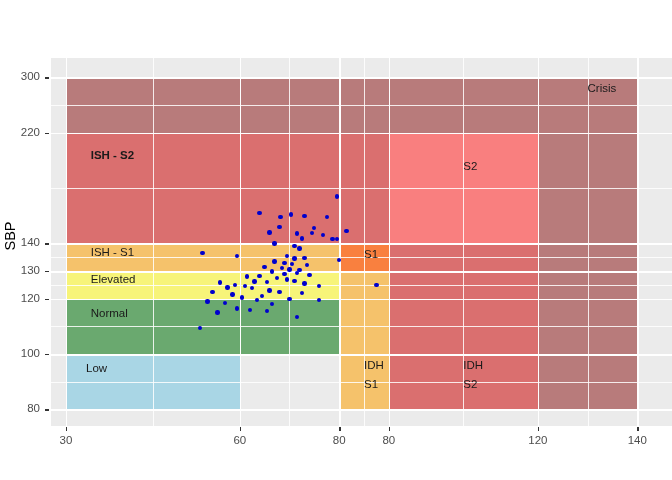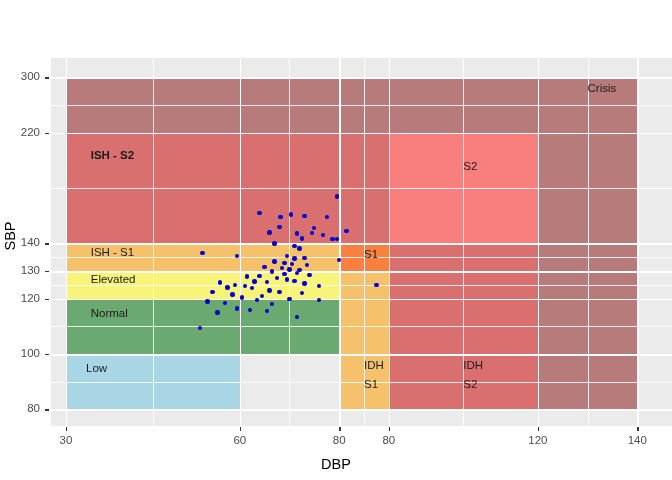--- a/index.html
+++ b/index.html
@@ -272,16 +272,15 @@
       <div class="xtick-label" style="left: 319.144px; width: 40px; top: 434px;">80</div>
       <div class="xtick-mark" style="left: 339.144px; top: 427px;"></div>
       <div class="xtick-label" style="left: 368.824px; width: 40px; top: 434px;">80</div>
       <div class="xtick-mark" style="left: 388.824px; top: 427px;"></div>
       <div class="xtick-label" style="left: 517.864px; width: 40px; top: 434px;">120</div>
       <div class="xtick-mark" style="left: 537.864px; top: 427px;"></div>
       <div class="xtick-label" style="left: 617.224px; width: 40px; top: 434px;">140</div>
       <div class="xtick-mark" style="left: 637.224px; top: 427px;"></div>
     </div>
 
-  <div class="axis-title-x">DBP</div>
   <div class="axis-title-y">SBP</div>
 
 </div>
 
 </body></html>

